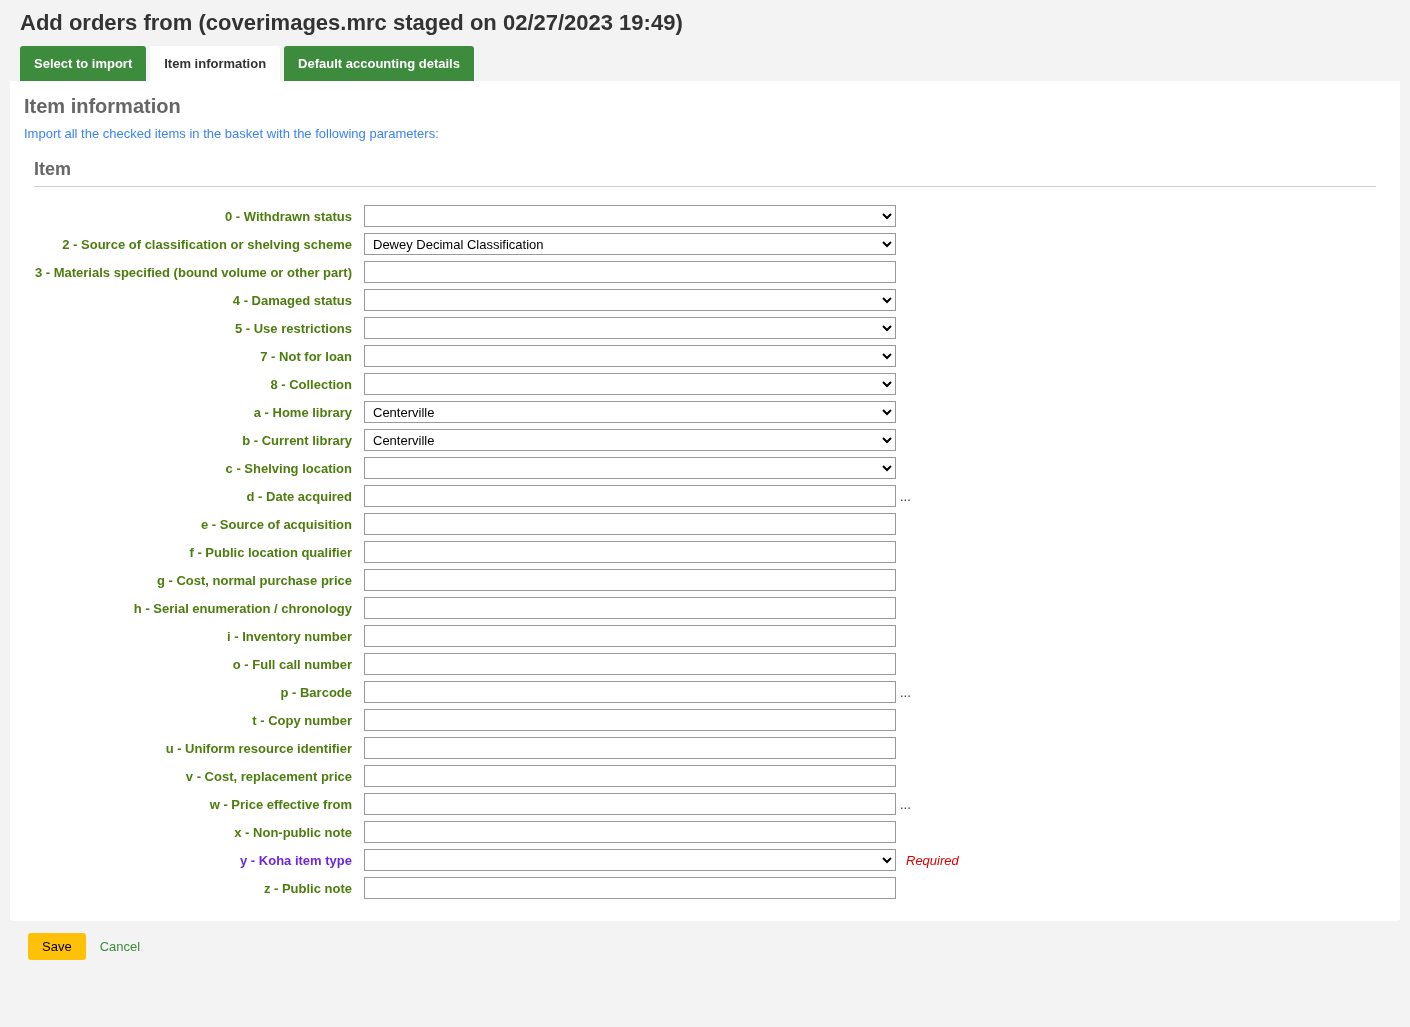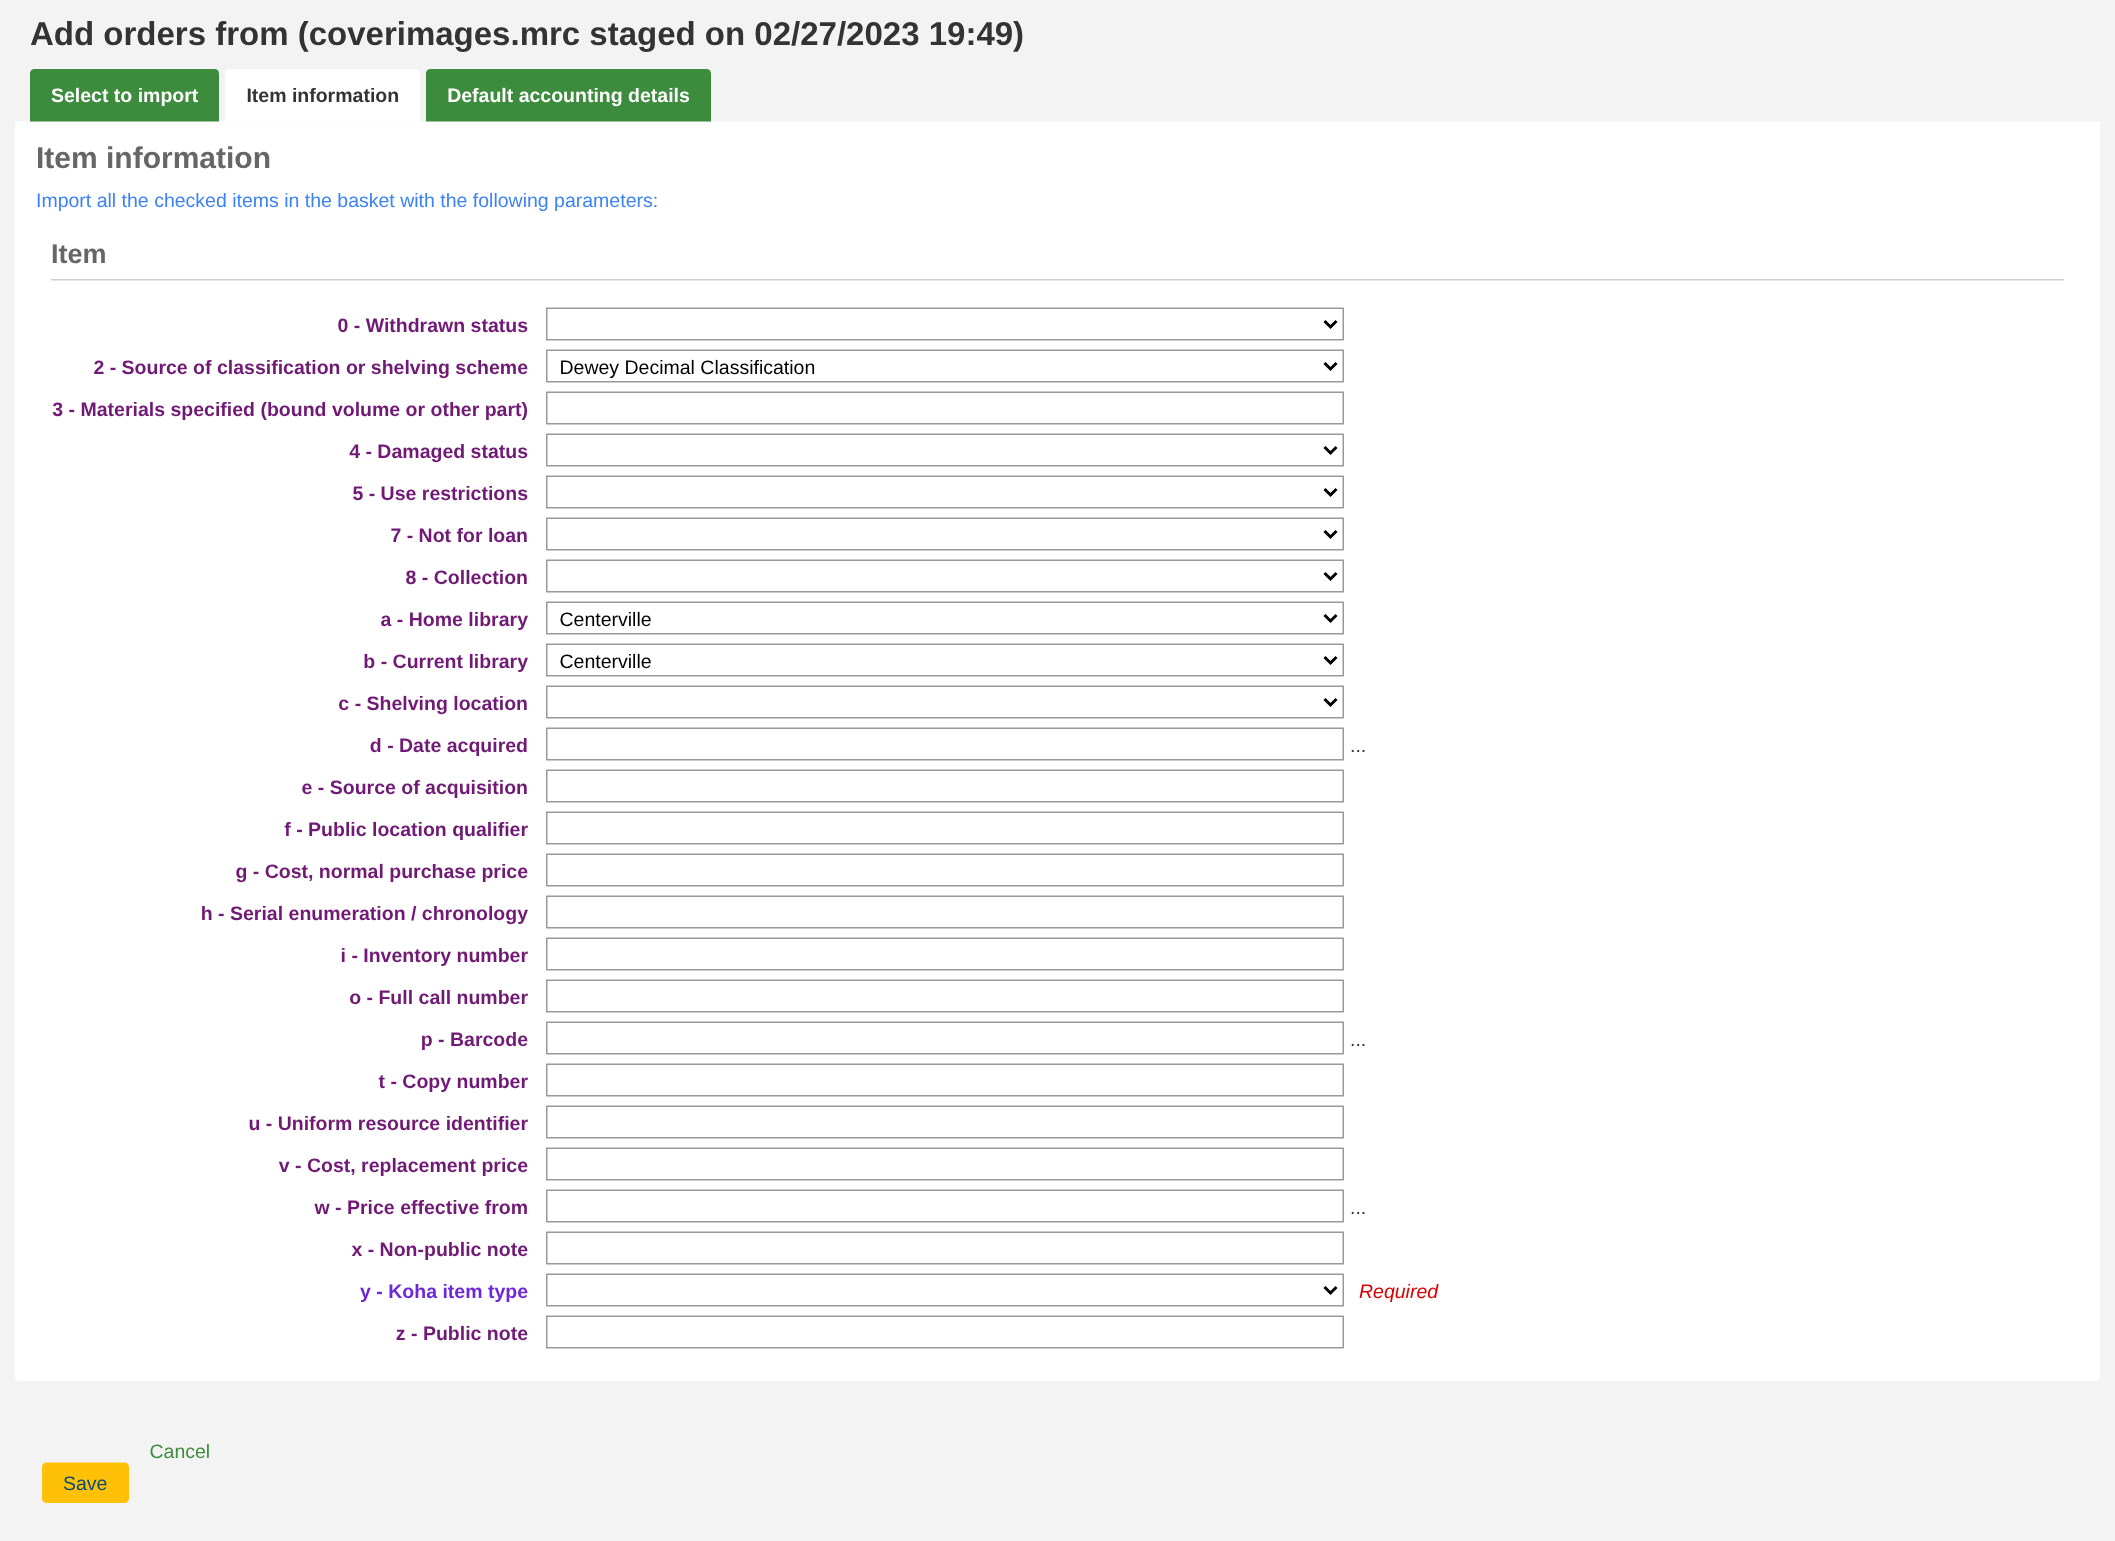--- a/index.html
+++ b/index.html
@@ -65,21 +65,21 @@
   .form-row {
     display: flex;
     align-items: center;
     margin-bottom: 6px;
   }
   .form-label {
     width: 330px;
     text-align: right;
     padding-right: 12px;
     font-weight: bold;
-    color: #701a75;
+    color: #4d7c0f;
     font-size: 13px;
     flex-shrink: 0;
   }
   .form-label.required {
     color: #6d28d9;
   }
   .form-control {
     width: 532px;
   }
   .form-control select,
@@ -112,22 +112,21 @@
     align-items: center;
     gap: 14px;
   }
   .btn-save {
     background: #ffc107;
     border: none;
     padding: 6px 14px;
     font-size: 13px;
     border-radius: 3px;
     cursor: pointer;
-    color: #0c4a6e;
-    margin-top: 42px;
+    color: #000000;
   }
   .link-cancel {
     color: #3d8b3d;
     text-decoration: none;
     cursor: pointer;
     font-size: 13px;
   }
 </style>
 </head>
 <body>

